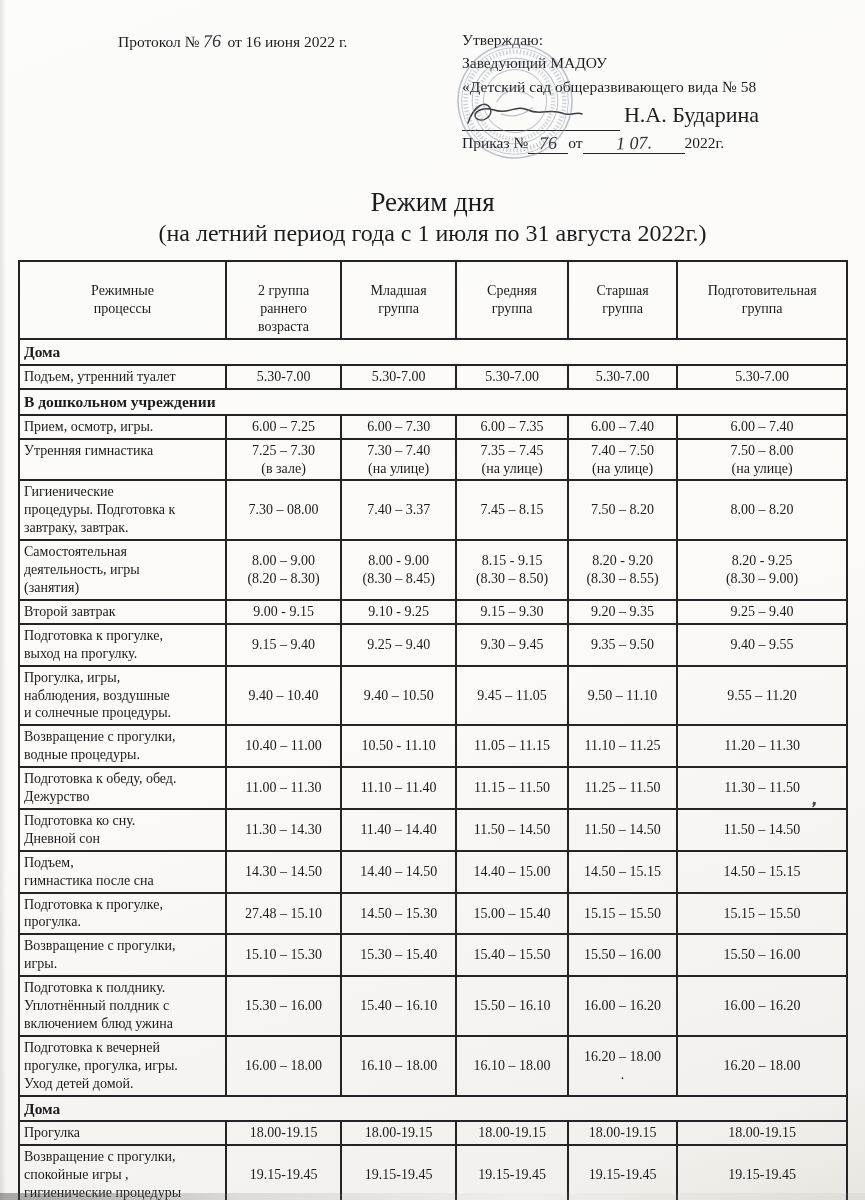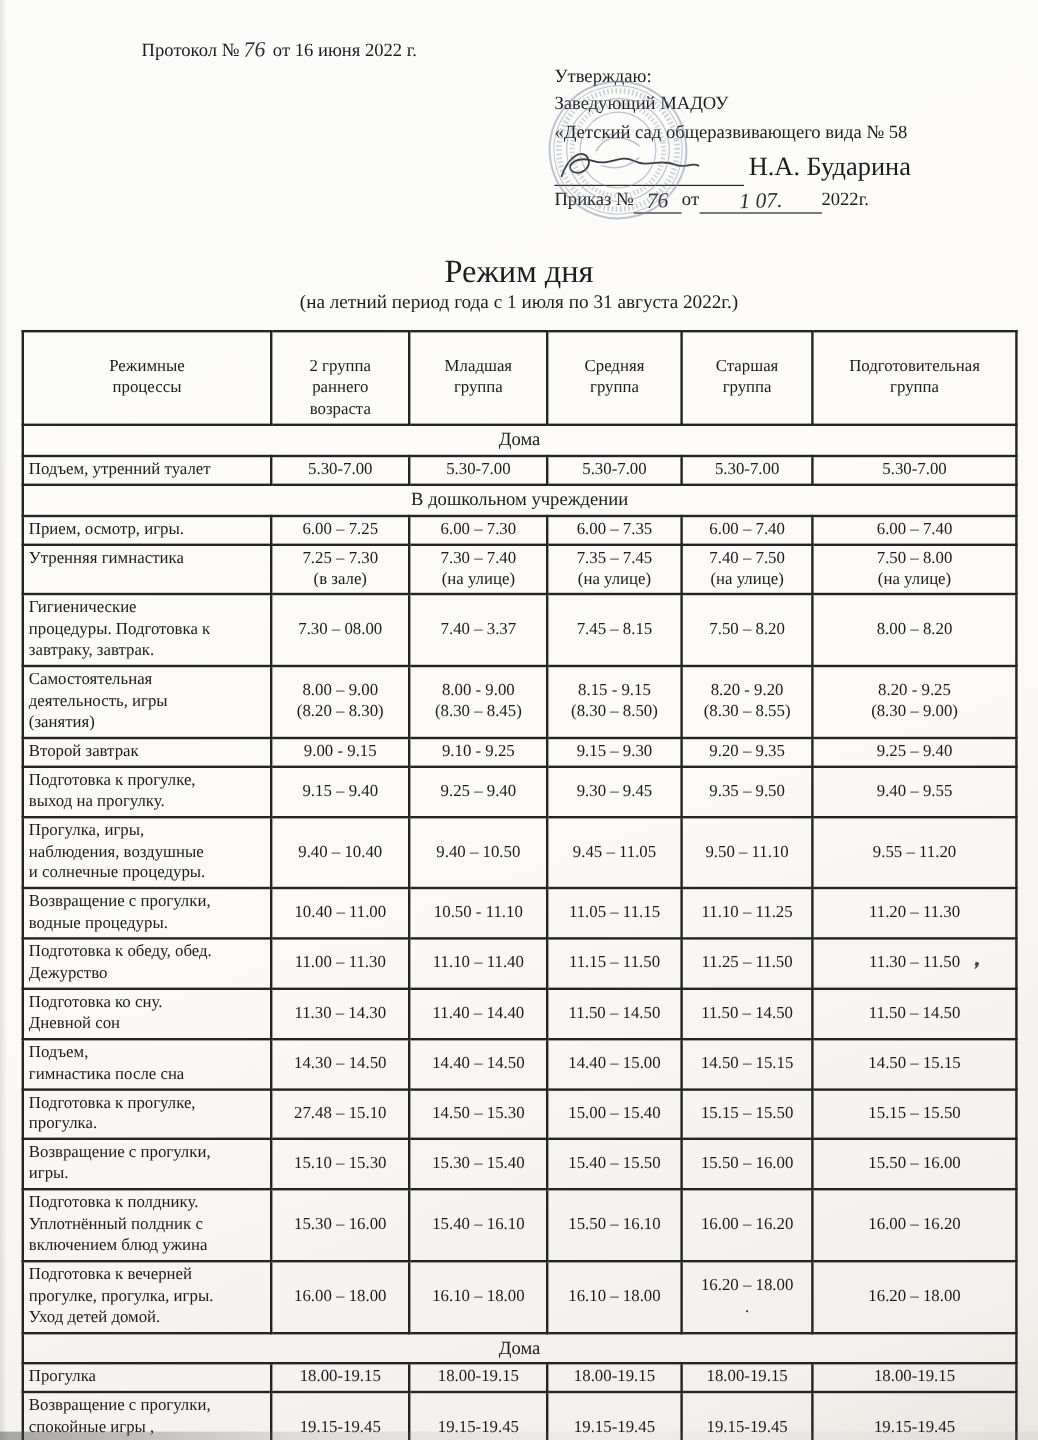--- a/index.html
+++ b/index.html
@@ -21,21 +21,21 @@
     background:linear-gradient(to right, rgba(70,70,72,.45), rgba(120,120,122,.18) 28%, rgba(190,190,190,.06) 60%, rgba(160,160,160,.12));
   }
   .scan-edge-left{
     position:absolute; left:0; top:0; bottom:0; width:6px;
     background:linear-gradient(to right, rgba(140,140,138,.22), rgba(200,200,198,0));
   }
 
   
   .doc-header{ display:flex; padding:28px 0 0 118px; font-size:15.5px; line-height:1.5; }
   .header-left{ width:344px; }
-  .header-right{ position:relative; width:385px;margin-top:24px; }
+  .header-right{ position:relative; width:385px; }
   .hw{
     display:inline-block;
     font-style:italic;
     font-size:18px;
     color:#2f2f35;
     transform:rotate(-2deg);
     padding:0 3px;
   }
   .blank{
     display:inline-block;
@@ -59,21 +59,21 @@
     pointer-events:none;
   }
   .pen-mark{
     position:absolute; left:810px; top:798px;
     font-size:17px; color:#46484c;
     transform:rotate(18deg);
   }
 
   
   .doc-title{ text-align:center; margin-top:30px; font-size:27px; line-height:1.35; }
-  .doc-subtitle{ text-align:center; font-size:16px; }
+  .doc-subtitle{ text-align:center; font-size:24px; }
 
   
   table.schedule{
     width:830px;
     margin:13px 0 0 18px;
     border-collapse:collapse;
     font-size:14px;
     line-height:1.28;
     color:#1b1b1e;
   }
@@ -84,21 +84,21 @@
   }
   .schedule th{
     font-weight:normal;
     text-align:center;
     vertical-align:top;
     padding-top:20px;
   }
   .label-cell{ text-align:left; vertical-align:top; }
   .time-cell{ text-align:center; vertical-align:middle; }
   .section-cell{
-    text-align:center; font-weight:normal; font-size:15.5px; padding:1px 4px;
+    font-weight:bold; font-size:15.5px; padding:1px 4px;
   }
 </style>
 </head>
 <body>
 
 <div class="page">
 
   <div class="doc-header">
     <div class="header-left">
       <div>

